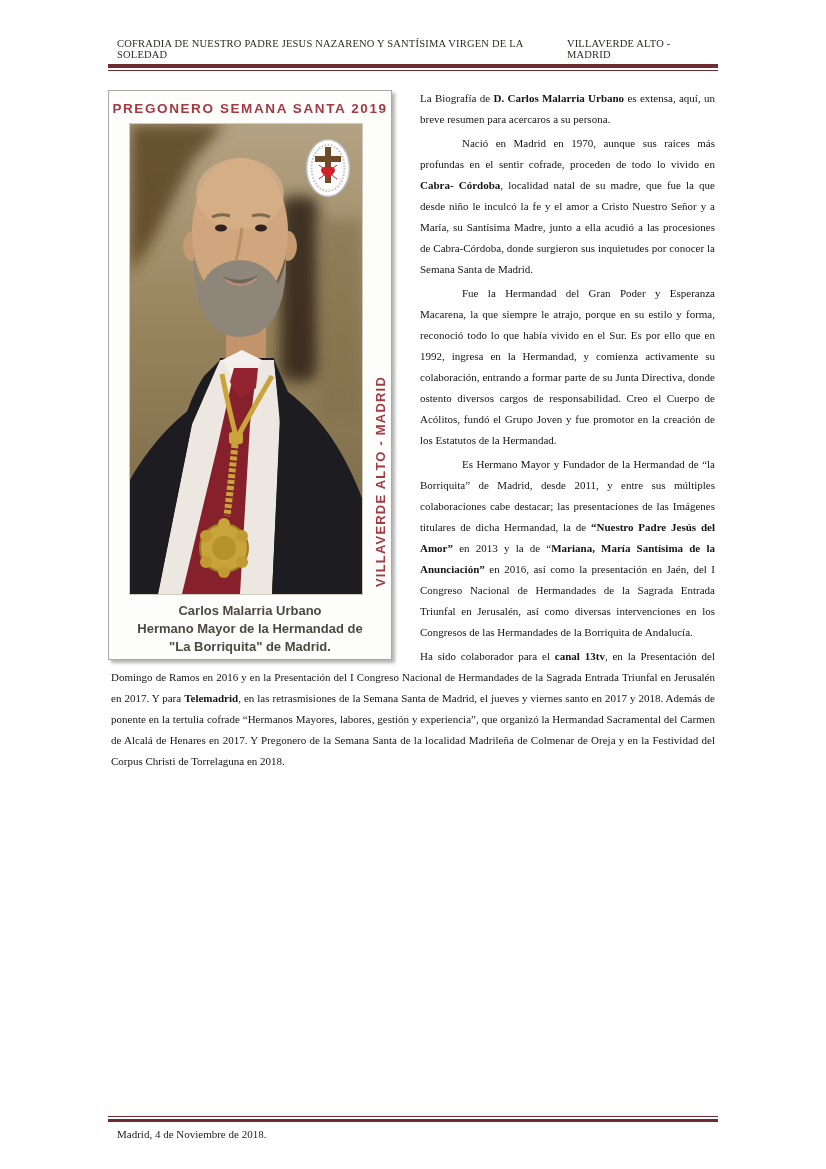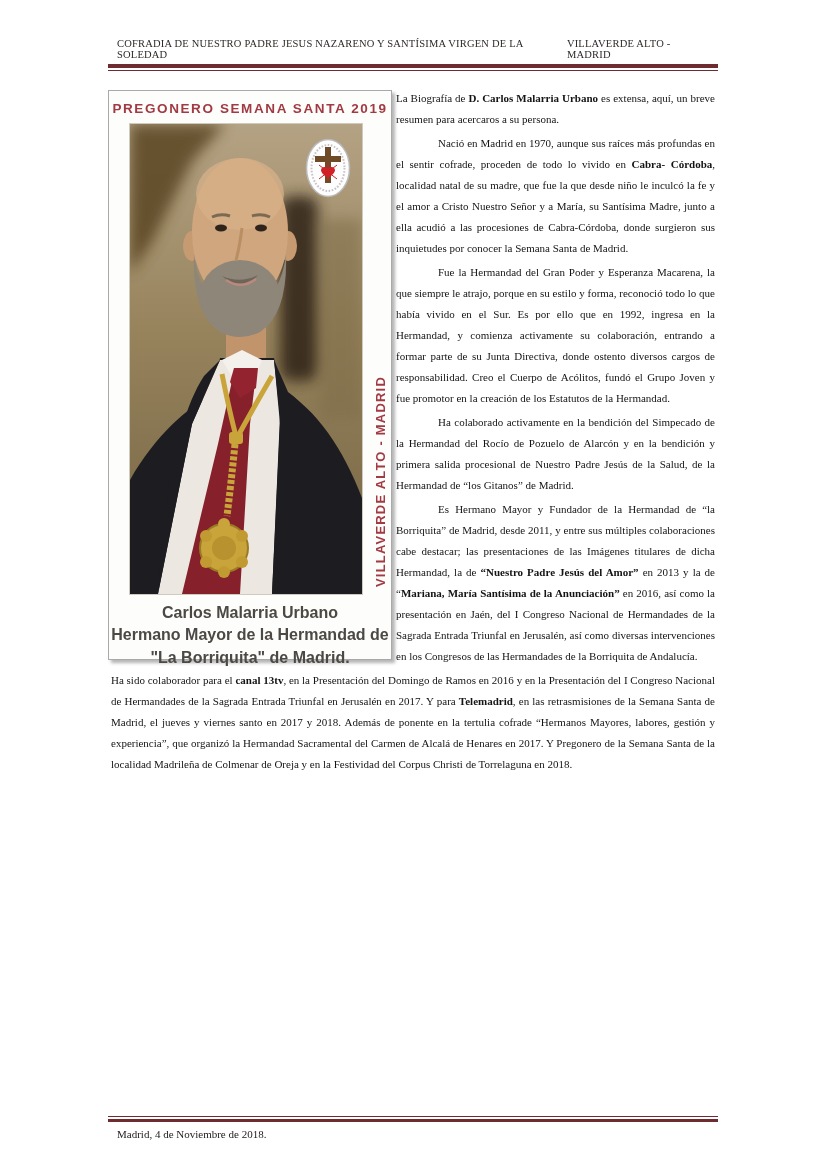--- a/index.html
+++ b/index.html
@@ -42,21 +42,21 @@
   .content p.indent{text-indent:42px;}
   .content b{font-weight:bold;}
 
   
   .poster{
     float:left;
     width:284px;height:570px;
     background:#fdfdfc;
     border:1px solid #a9a9a9;
     box-shadow:3px 3px 3px rgba(90,90,90,.45);
-    margin:2px 4px 4px 0;
+    margin:2px 28px 4px 0;
     position:relative;
     box-sizing:border-box;
     font-family:"Liberation Sans", sans-serif;
   }
   .poster-title{
     margin-top:10px;
     text-align:center;
     font-weight:bold;
     font-size:13.5px;
     letter-spacing:1.6px;
@@ -77,21 +77,21 @@
     font-weight:bold;
     font-size:13px;
     letter-spacing:1.2px;
     color:#a23a43;
     white-space:nowrap;
   }
   .caption{
     margin-top:8px;
     text-align:center;
     font-weight:bold;
-    font-size:16px;
+    font-size:13px;
     line-height:1.4;
     color:#4c4945;
   }
 
   
   .footer{
     position:absolute;
     left:108px;right:108px;top:1078px;
   }
   .rule-bottom{
@@ -204,21 +204,20 @@
           <div>Carlos Malarria Urbano</div>
           <div>Hermano Mayor de la Hermandad de</div>
           <div>"La Borriquita" de Madrid.</div>
         </div>
     </div>
 
     <div>
         <p class=""><span>La Biografía de </span><b>D. Carlos Malarria Urbano</b><span> es extensa, aquí, un breve resumen para acercaros a su persona.</span></p>
         <p class="italic indent"><span>Nació en Madrid en 1970, aunque sus raíces más profundas en el sentir cofrade, proceden de todo lo vivido en </span><b>Cabra- Córdoba</b><span>, localidad natal de su madre, que fue la que desde niño le inculcó la fe y el amor a Cristo Nuestro Señor y a María, su Santísima Madre, junto a ella acudió a las procesiones de Cabra-Córdoba, donde surgieron sus inquietudes por conocer la Semana Santa de Madrid.</span></p>
         <p class="italic indent"><span>Fue la Hermandad del Gran Poder y Esperanza Macarena, la que siempre le atrajo, porque en su estilo y forma, reconoció todo lo que había vivido en el Sur. Es por ello que en 1992, ingresa en la Hermandad, y comienza activamente su colaboración, entrando a formar parte de su Junta Directiva, donde ostento diversos cargos de responsabilidad. Creo el Cuerpo de Acólitos, fundó el Grupo Joven y fue promotor en la creación de los Estatutos de la Hermandad.</span></p>
-        <p class="italic indent"><span>Ha colaborado activamente en la bendición del Simpecado de la Hermandad del Rocío  de Pozuelo de Alarcón y en la bendición y primera salida procesional de Nuestro Padre Jesús de la Salud, de la Hermandad de “los Gitanos” de Madrid.</span></p>
         <p class="italic indent"><span>Es Hermano Mayor y Fundador de la Hermandad de “la Borriquita” de Madrid, desde 2011, y entre sus múltiples colaboraciones cabe destacar;  las presentaciones de las Imágenes titulares de dicha Hermandad, la de </span><b>“Nuestro Padre Jesús del Amor”</b><span> en 2013 y la de “</span><b>Mariana, María Santísima de la Anunciación”</b><span> en 2016, así como la presentación en Jaén, del I Congreso Nacional de Hermandades de la Sagrada Entrada Triunfal en Jerusalén, así como diversas intervenciones en los Congresos de las Hermandades de la Borriquita de Andalucía.</span></p>
         <p class="italic "><span>Ha sido colaborador para el </span><b>canal 13tv</b><span>, en la Presentación del Domingo de Ramos en 2016 y en la Presentación del I Congreso Nacional de Hermandades de la Sagrada Entrada Triunfal en Jerusalén en 2017. Y para </span><b>Telemadrid</b><span>, en las retrasmisiones de la Semana Santa de Madrid, el jueves y viernes santo en 2017 y 2018. Además de ponente en la tertulia cofrade “Hermanos Mayores, labores, gestión y experiencia”, que organizó la Hermandad Sacramental del Carmen de Alcalá de Henares en 2017.  Y Pregonero de la Semana Santa de la localidad Madrileña de Colmenar de Oreja y en la Festividad del Corpus Christi de Torrelaguna en 2018.</span></p>
       </div>
 
   </div>
 
   <div class="footer">
     <div class="rule-bottom"></div>
     <div class="footer-date">Madrid, 4 de Noviembre de 2018.</div>
   </div>

